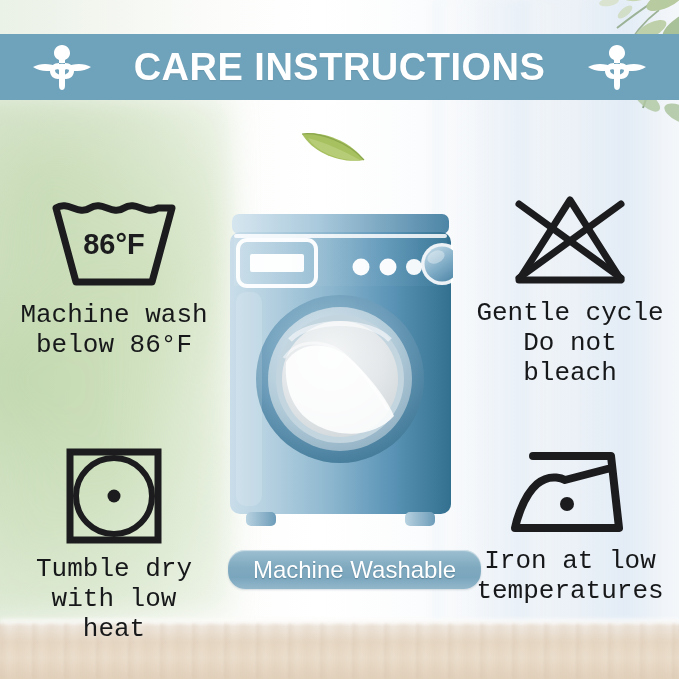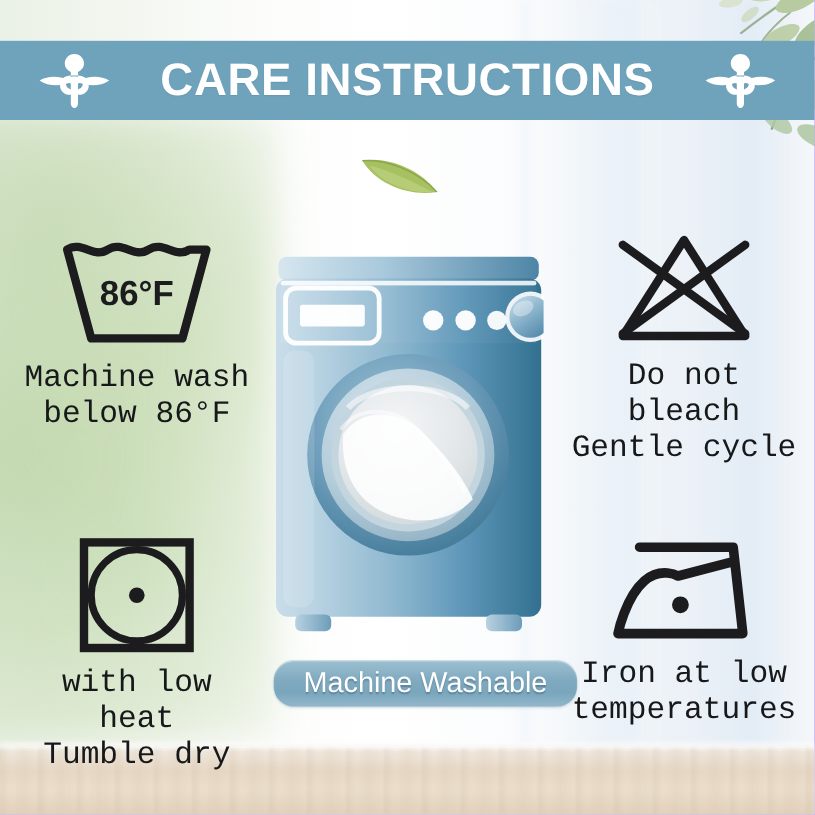--- a/index.html
+++ b/index.html
@@ -157,36 +157,36 @@
 
   <div class="cell" id="cell-bleach">
     <div class="icon-wrap">
       <svg width="130" height="100" viewBox="0 0 130 100">
         <path d="M65 10 L116 90 L14 90 Z" fill="none" stroke="#1c1c1e" stroke-width="7" stroke-linejoin="round"></path>
         <line x1="14" y1="14" x2="116" y2="88" stroke="#1c1c1e" stroke-width="7" stroke-linecap="round"></line>
         <line x1="116" y1="14" x2="14" y2="88" stroke="#1c1c1e" stroke-width="7" stroke-linecap="round"></line>
       </svg>
     </div>
     <div class="cap">
+      <div>Gentle cycle</div>
       <div>Do not bleach</div>
-      <div>Gentle cycle</div>
     </div>
   </div>
 
   <div class="cell" id="cell-dry">
     <div class="icon-wrap">
       <svg width="100" height="100" viewBox="0 0 100 100">
         <rect x="6" y="6" width="88" height="88" fill="none" stroke="#1c1c1e" stroke-width="7"></rect>
         <circle cx="50" cy="50" r="38" fill="none" stroke="#1c1c1e" stroke-width="6"></circle>
         <circle cx="50" cy="50" r="6.5" fill="#1c1c1e"></circle>
       </svg>
     </div>
     <div class="cap">
+      <div>Tumble dry</div>
       <div>with low heat</div>
-      <div>Tumble dry</div>
     </div>
   </div>
 
   <div class="cell" id="cell-iron">
     <div class="icon-wrap">
       <svg width="126" height="92" viewBox="0 0 126 92">
         <path d="M26 10 L104 10 L112 82 L8 82 C8 82 14 52 30 38 C44 26 58 34 58 34 L104 22" fill="none" stroke="#1c1c1e" stroke-width="8" stroke-linejoin="round" stroke-linecap="round"></path>
         <circle cx="60" cy="58" r="7" fill="#1c1c1e"></circle>
       </svg>
     </div>

